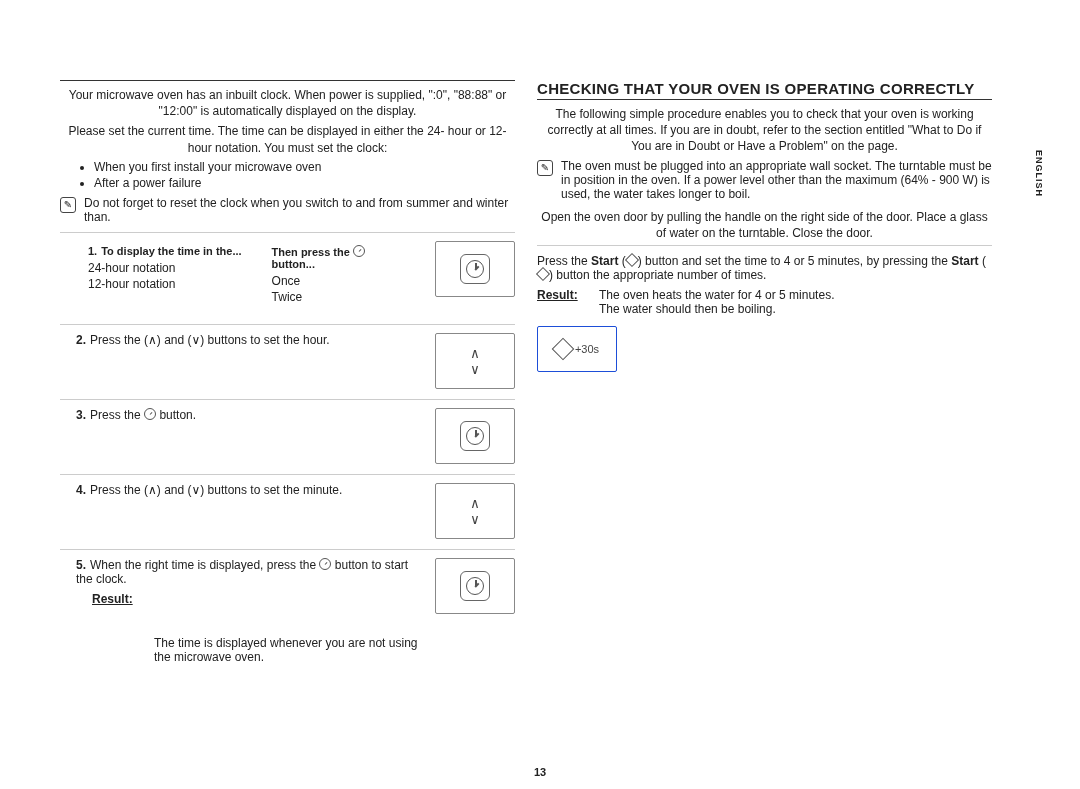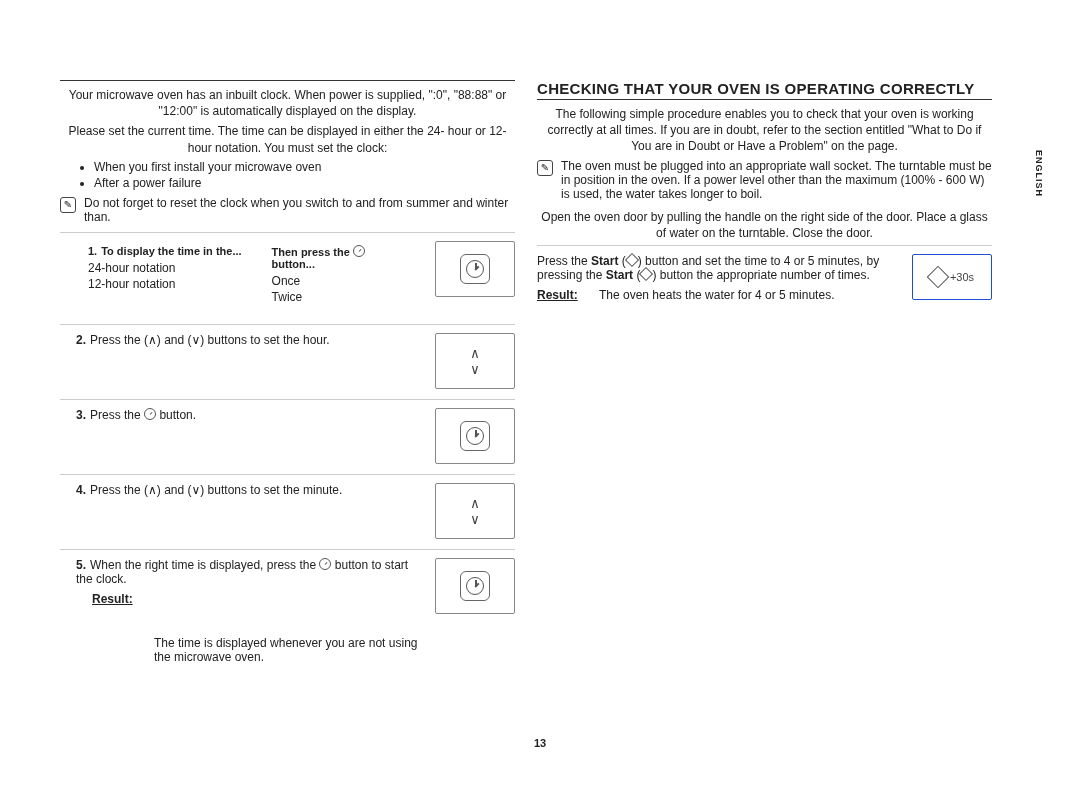--- a/index.html
+++ b/index.html
@@ -79,36 +79,36 @@
   }
   .diamond {
     width: 14px; height: 14px; border: 1.5px solid #555; transform: rotate(45deg);
     display: inline-block; margin-right: 2px;
   }
   .side-label {
     position: absolute; right: 36px; top: 150px;
     writing-mode: vertical-rl; font-size: 9px; font-weight: bold; letter-spacing: 1px;
   }
   .page-num {
-    position: absolute; bottom: 40px; left: 0; right: 0; text-align: center;
+    position: absolute; bottom: 11px; left: 0; right: 0; text-align: center;
     font-size: 11px; font-weight: bold;
   }
   .inline-glyph-clock {
     display: inline-block; width: 10px; height: 10px; border: 1px solid #555; border-radius: 50%;
     position: relative; vertical-align: -1px;
   }
   .inline-glyph-clock::after {
     content:""; position:absolute; left:50%; top:50%; width:3px; height:1px; background:#555;
     transform-origin:left; transform:rotate(-45deg);
   }
   .inline-diamond {
     display: inline-block; width: 8px; height: 8px; border: 1px solid #555;
     transform: rotate(45deg); vertical-align: 0px; margin: 0 1px;
   }
-  .r2-sect { display:flex; gap:10px; align-items:flex-start; border-top:1px solid #ccc; padding:8px 0; }
+  .r2-sect { display:flex; gap:10px; align-items:flex-start; border-top:1px solid #ccc; padding:8px 0;flex-direction:column; }
 </style>
 </head>
 <body>
 
 <div class="page">
 
   <div class="col">
     <div class="rule"></div>
     <p>Your microwave oven has an inbuilt clock. When power is supplied, ":0", "88:88" or "12:00" is automatically displayed on the display.</p>
     <p>Please set the current time. The time can be displayed in either the 24- hour or 12-hour notation. You must set the clock:</p>
@@ -191,31 +191,32 @@
       </div>
     </div>
   </div>
 
   <div class="col">
     <h2>CHECKING THAT YOUR OVEN IS OPERATING CORRECTLY</h2>
     <div class="rule"></div>
     <p>The following simple procedure enables you to check that your oven is working correctly at all times. If you are in doubt, refer to the section entitled "What to Do if You are in Doubt or Have a Problem" on the page.</p>
     <div class="note-row">
       <div class="note-icon">✎</div>
-      <div style="flex:1;">The oven must be plugged into an appropriate wall socket. The turntable must be in position in the oven. If a power level other than the maximum (100% - 600 W) is used, the water takes longer to boil.</div>
+      <div style="flex:1;">The oven must be plugged into an appropriate wall socket. The turntable must be in position in the oven. If a power level other than the maximum (64% - 900 W) is used, the water takes longer to boil.</div>
     </div>
     <p>Open the oven door by pulling the handle on the right side of the door. Place a glass of water on the turntable. Close the door.</p>
 
     <div class="r2-sect">
       <div style="flex:1;">
         <span>Press the </span><b>Start</b><span> (</span><span class="inline-diamond"></span><span>) button and set the time to 4 or 5 minutes, by pressing the </span><b>Start</b><span> (</span><span class="inline-diamond"></span><span>) button the appropriate number of times.</span>
         <div class="result-row" style="padding-left:0;">
           <div class="result-lbl">Result:</div>
           <div style="flex:1;">
             <div>The oven heats the water for 4 or 5 minutes.</div>
+            <div>The water should then be boiling.</div>
           </div>
         </div>
       </div>
       <div class="start-box">
         <span class="diamond"></span>
         <span>+30s</span>
       </div>
     </div>
   </div>
 </div>

